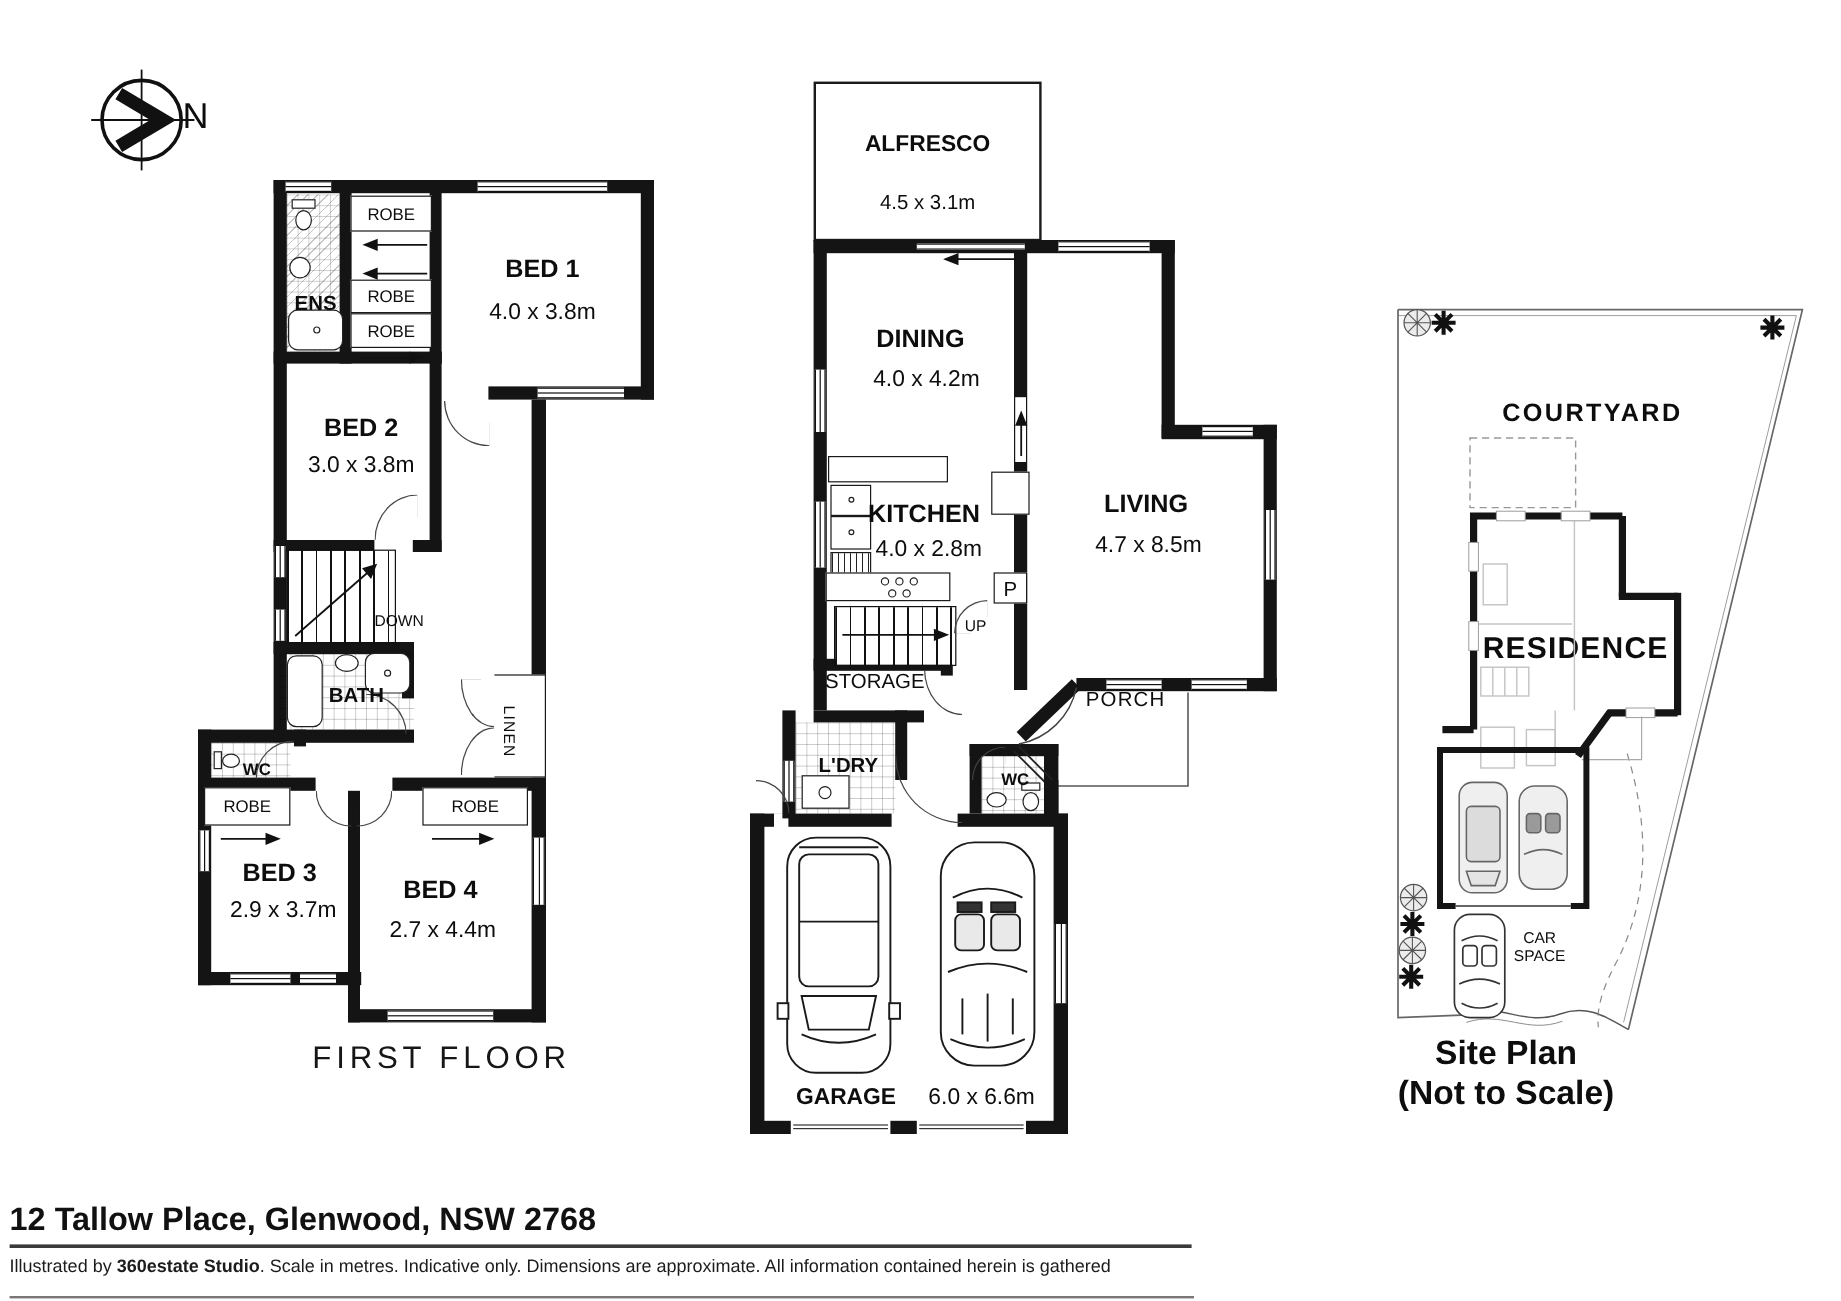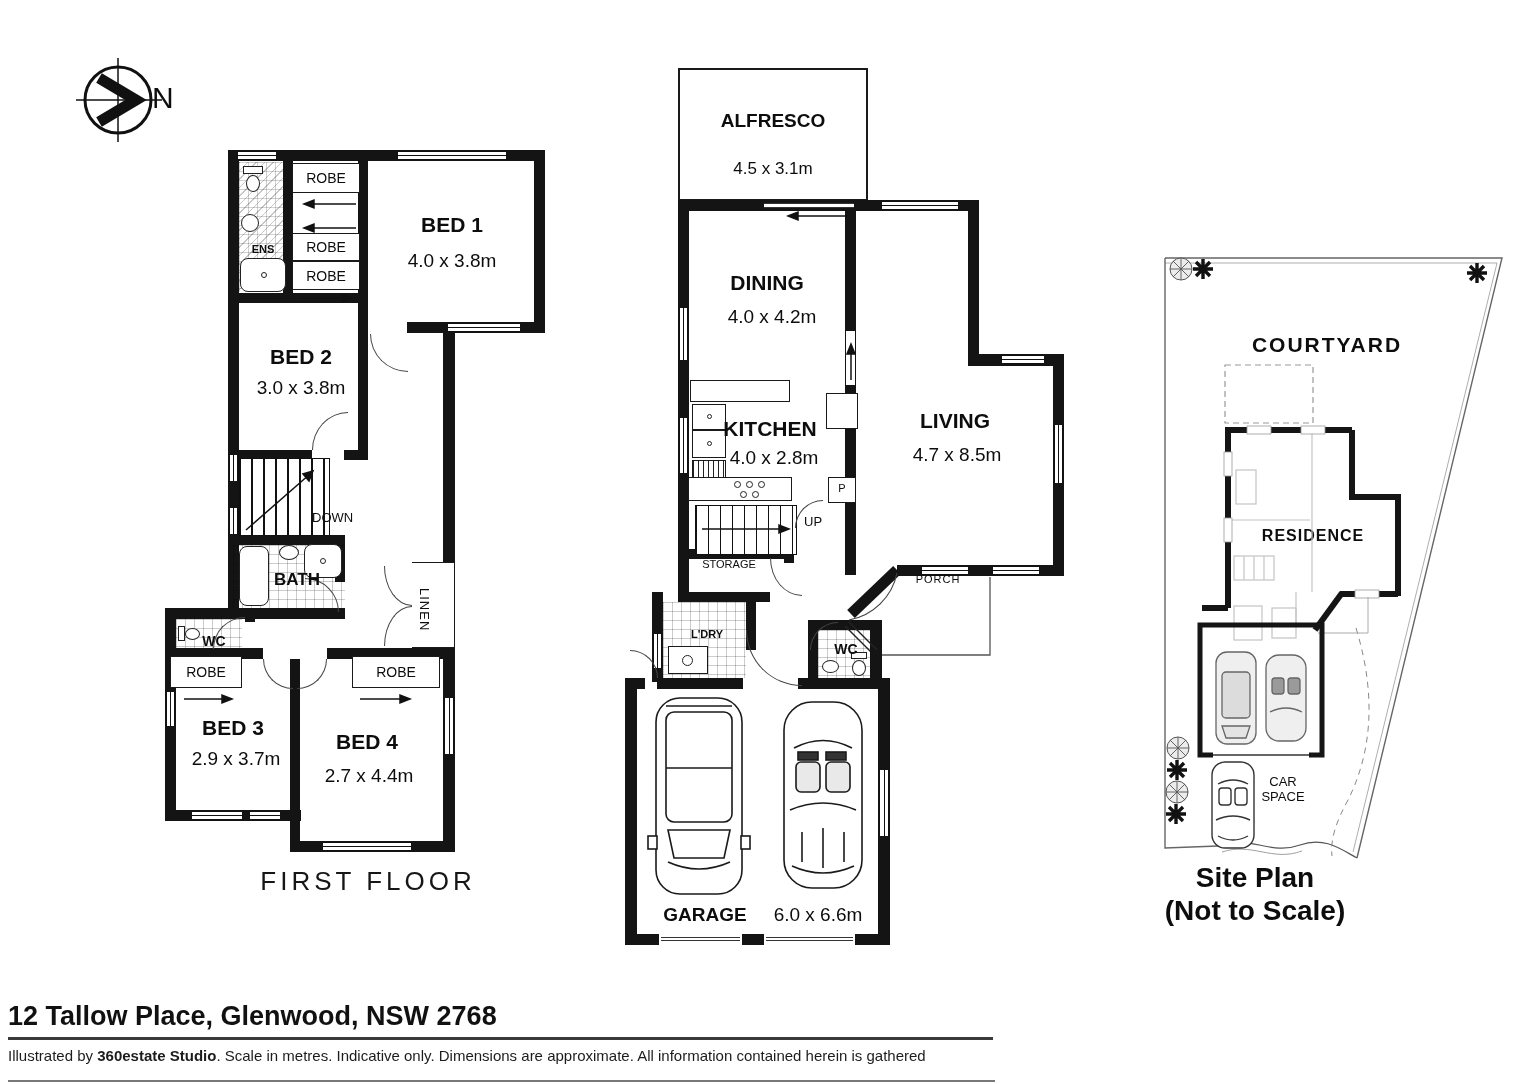--- a/index.html
+++ b/index.html
@@ -24,22 +24,22 @@
   .arc-tr{border-right:1.4px solid #444;border-top:1.4px solid #444;border-top-right-radius:100%}
   .arc-bl{border-left:1.4px solid #444;border-bottom:1.4px solid #444;border-bottom-left-radius:100%}
   .arc-br{border-right:1.4px solid #444;border-bottom:1.4px solid #444;border-bottom-right-radius:100%}
   .fix{position:absolute;border:1.5px solid #222;background:#fff;box-sizing:border-box}
   .rnd{border-radius:8px}
   .ell{border-radius:50%}
   .dot{position:absolute;border:1.2px solid #222;border-radius:50%;background:#fff;box-sizing:border-box}
   .lbl{position:absolute;white-space:nowrap;line-height:1;color:#0d0d0d}
   .c{transform:translateX(-50%)}
   .b{font-weight:700}
-  .f21{font-size:21px}.f20{font-size:16px}.f19{font-size:19px}.f17{font-size:17px}
-  .f15{font-size:11px}.f14{font-size:14px}.f13{font-size:13px}
+  .f21{font-size:21px}.f20{font-size:25px}.f19{font-size:19px}.f17{font-size:17px}
+  .f15{font-size:17px}.f14{font-size:14px}.f13{font-size:13px}
   .floorname{font-size:26px;font-weight:500;letter-spacing:4px;color:#161616}
   .vert{writing-mode:vertical-rl;letter-spacing:1px}
   .overlay{position:absolute;left:0;top:0}
   .addr{position:absolute;left:8px;top:1001px;font-size:27px;font-weight:700}
   .rule{position:absolute;background:#3a3a3a}
   .disc{position:absolute;left:8px;font-size:15px;color:#1c1c1c}
 </style>
 </head>
 <body>
 

